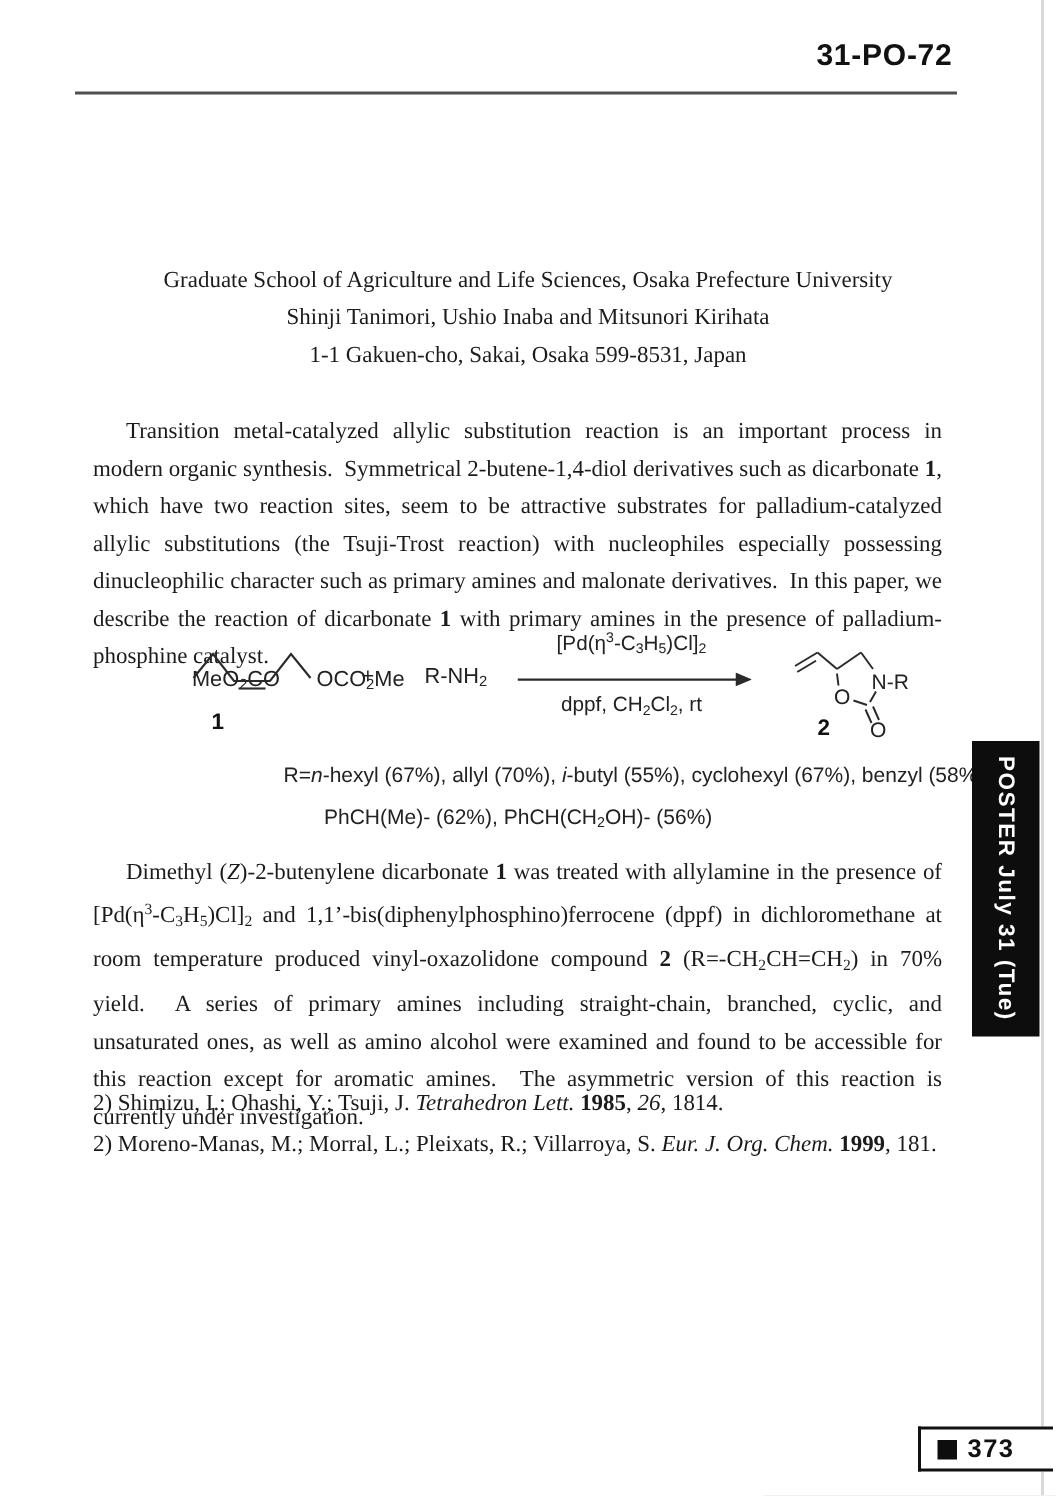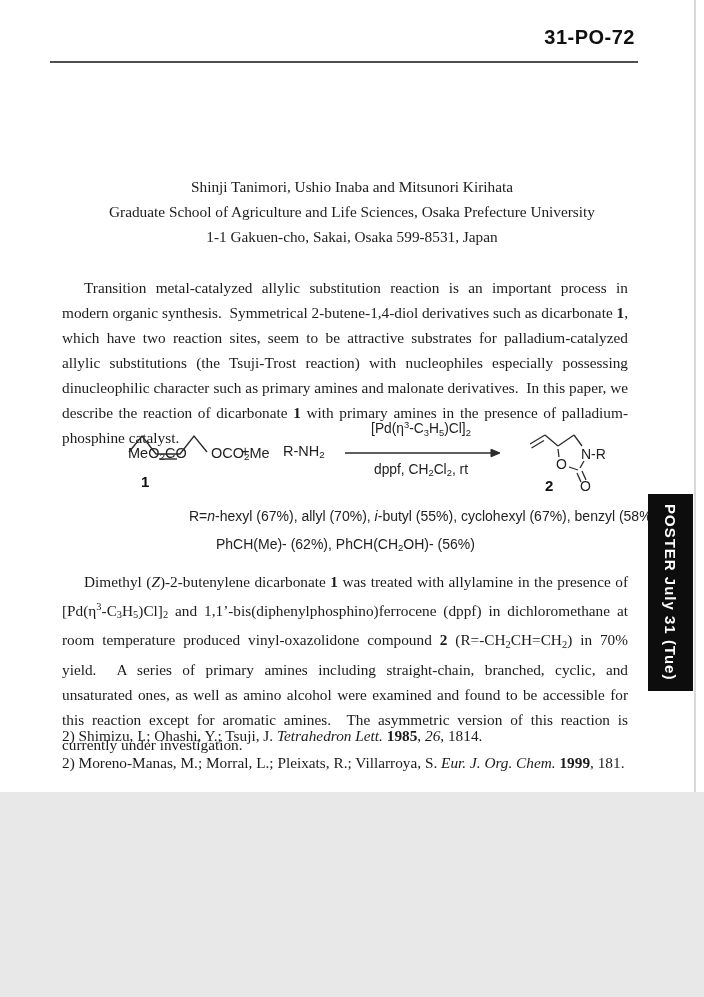--- a/index.html
+++ b/index.html
@@ -1,18 +1,18 @@
 <!DOCTYPE html>
 <html><head>
 <meta charset="utf-8">
 <style>
   html,body{margin:0;padding:0;background:#e8e8e8;}
   .page{
     position:relative;
-    width:704px;height:792px;
+    width:704px;height:997px;
     background:#ffffff;
     font-family:"Liberation Serif", serif;
     color:#1c1c1c;
     overflow:hidden;
     margin:0 auto;
   }
   .b{font-weight:bold;}
   .i{font-style:italic;}
   .sub{font-size:68%;vertical-align:-0.25em;}
   .sup{font-size:68%;vertical-align:0.55em;}
@@ -63,22 +63,22 @@
 </head>
 <body>
 
 <div class="page">
 
   <div class="abs poster-code">31-PO-72</div>
   <div class="abs header-rule"></div>
 
 
   <div class="abs byline">
+    <div>Graduate School of Agriculture and Life Sciences, Osaka Prefecture University</div>
     <div>Shinji Tanimori, Ushio Inaba and Mitsunori Kirihata</div>
-    <div>Graduate School of Agriculture and Life Sciences, Osaka Prefecture University</div>
     <div>1-1 Gakuen-cho, Sakai, Osaka 599-8531, Japan</div>
   </div>
 
   <div class="abs para p1"><span>Transition metal-catalyzed allylic substitution reaction is an important process in modern organic synthesis.&nbsp; Symmetrical 2-butene-1,4-diol derivatives such as dicarbonate </span><span class="b">1</span><span>, which have two reaction sites, seem to be attractive substrates for palladium-catalyzed allylic substitutions (the Tsuji-Trost reaction) with nucleophiles especially possessing dinucleophilic character such as primary amines and malonate derivatives.&nbsp; In this paper, we describe the reaction of dicarbonate </span><span class="b">1</span><span> with primary amines in the presence of palladium-phosphine catalyst.</span></div>
 
   <div>
 
     <span class="abs scheme-label" style="left:80px;top:445px;margin-left:48px;"><span>MeO</span><span class="sub">2</span><span>CO</span></span>
 
     <svg class="abs" style="left:128px;top:432px;" width="82" height="32" viewBox="0 0 82 32">

